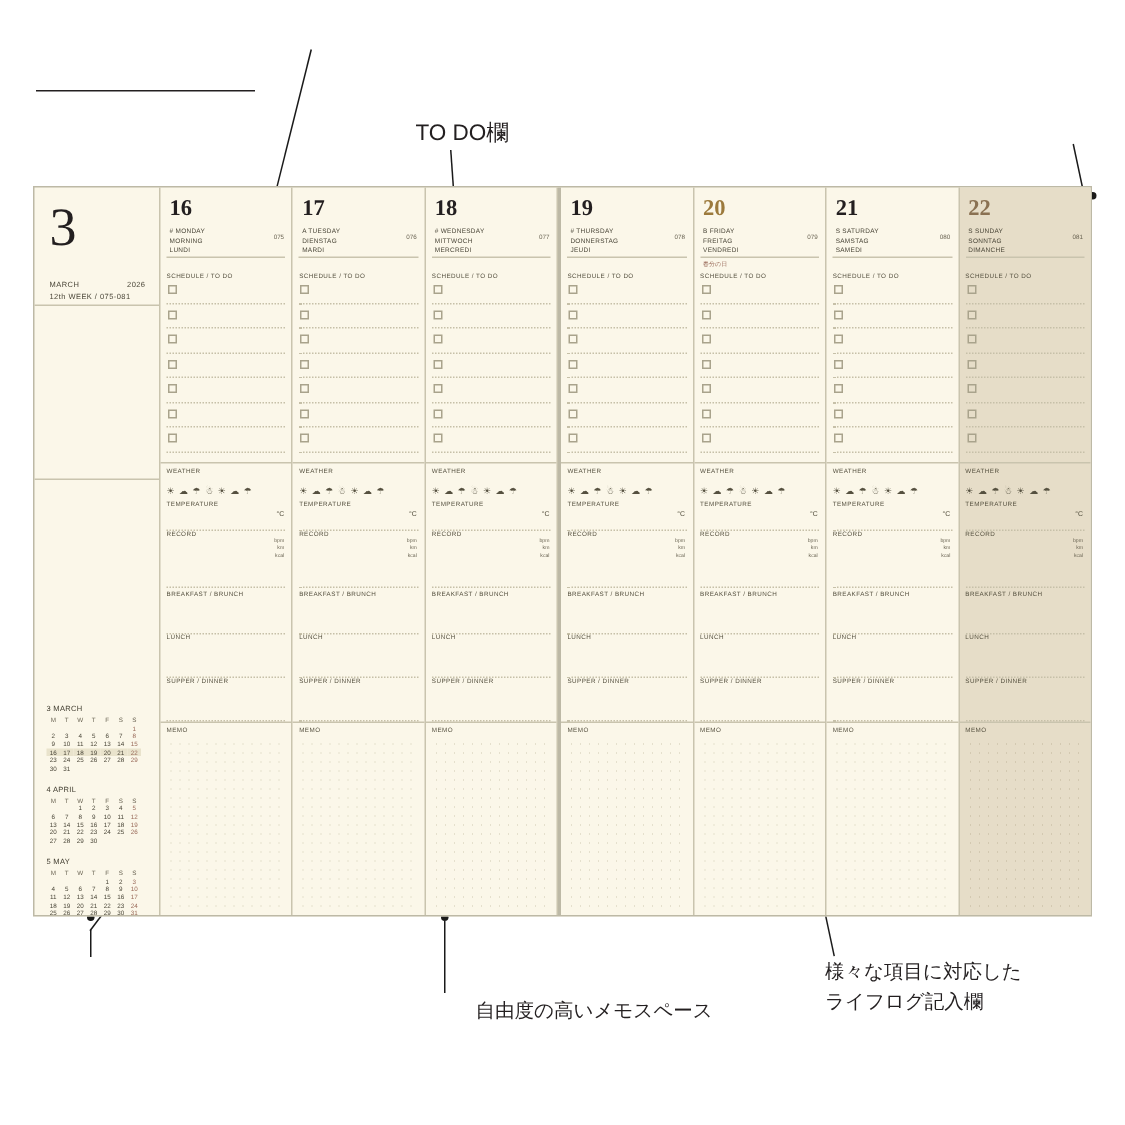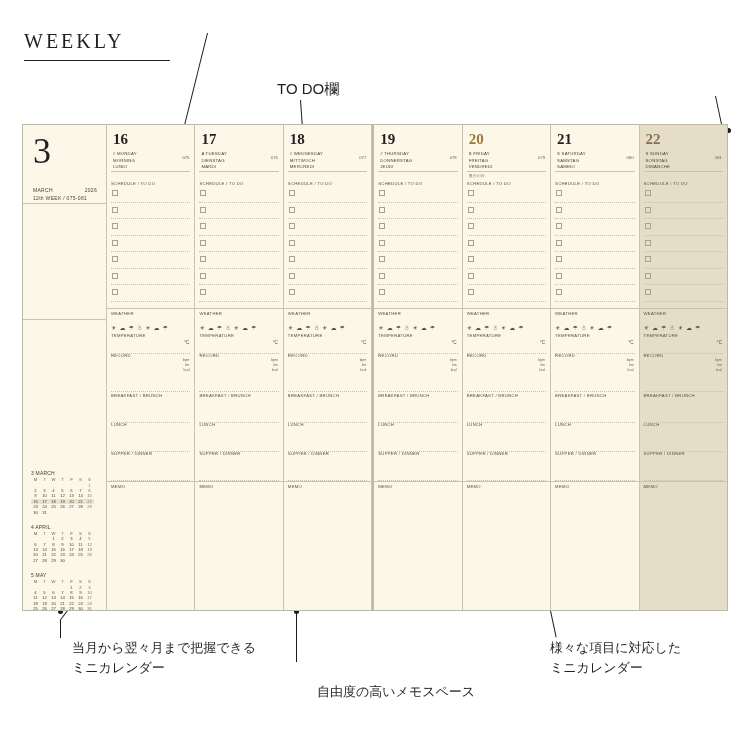--- a/index.html
+++ b/index.html
@@ -111,45 +111,42 @@
   .memo .grid{position:absolute;left:0;right:0;top:9px;bottom:0;
     background-image:radial-gradient(#cfc9b0 0.5px, transparent 0.6px);
     background-size:6px 6px;}
   .day.sun .memo .grid{background-image:radial-gradient(#c0b49a 0.5px, transparent 0.6px);}
 </style>
 </head>
 <body>
 
 <div class="page">
 
-  <div class="weekly-title">WEEKLY</div>
   <div class="weekly-rule"></div>
 
   <div class="lead" style="left:207px;top:33px;width:1px;height:108px;transform:rotate(14deg);transform-origin:top;"></div>
   <div class="dot" style="left:231px;top:156px;"></div>
 
   <div class="anno" style="left:277px;top:78px;font-size:15px;">TO DO欄</div>
   <div class="lead" style="left:300px;top:100px;width:1px;height:128px;transform:rotate(-4deg);transform-origin:top;"></div>
   <div class="dot" style="left:277px;top:226px;"></div>
 
   <div class="lead" style="left:715px;top:96px;width:1px;height:34px;transform:rotate(-12deg);transform-origin:top;"></div>
   <div class="dot" style="left:726px;top:128px;"></div>
 
-  <div class="anno" style="left:72px;top:638px;">当月から翌々月まで把握できる
-ミニカレンダー</div>
   <div class="lead" style="left:60px;top:620px;width:1px;height:18px;"></div>
   <div class="lead" style="left:60px;top:620px;width:36px;height:1px;transform:rotate(-53deg);transform-origin:left;"></div>
   <div class="dot" style="left:58px;top:609px;"></div>
 
-  <div class="anno" style="left:317px;top:664px;margin-top:18px;">自由度の高いメモスペース</div>
+  <div class="anno" style="left:317px;top:664px;">自由度の高いメモスペース</div>
   <div class="lead" style="left:296px;top:614px;width:1px;height:48px;"></div>
   <div class="dot" style="left:294px;top:609px;"></div>
 
   <div class="anno" style="left:550px;top:638px;">様々な項目に対応した
-ミニカレンダー</div>
+ライフログ記入欄</div>
   <div class="lead" style="left:512px;top:432px;width:1px;height:210px;transform:rotate(-12deg);transform-origin:top;"></div>
   <div class="dot" style="left:467px;top:428px;"></div>
 
   <div class="sheet">
     <div class="corner-hole"></div>
     <div class="sheet-inner">
 
       <div class="monthcol">
         <div class="month-num">3</div>
         <div class="month-meta">

